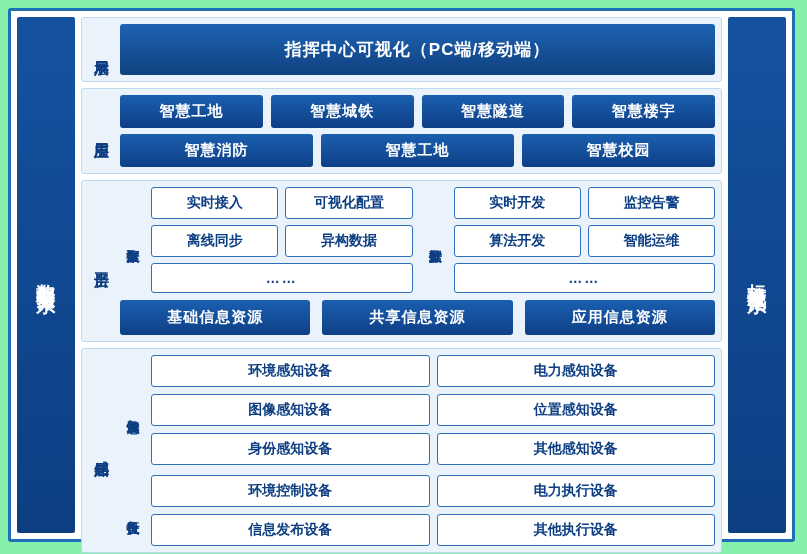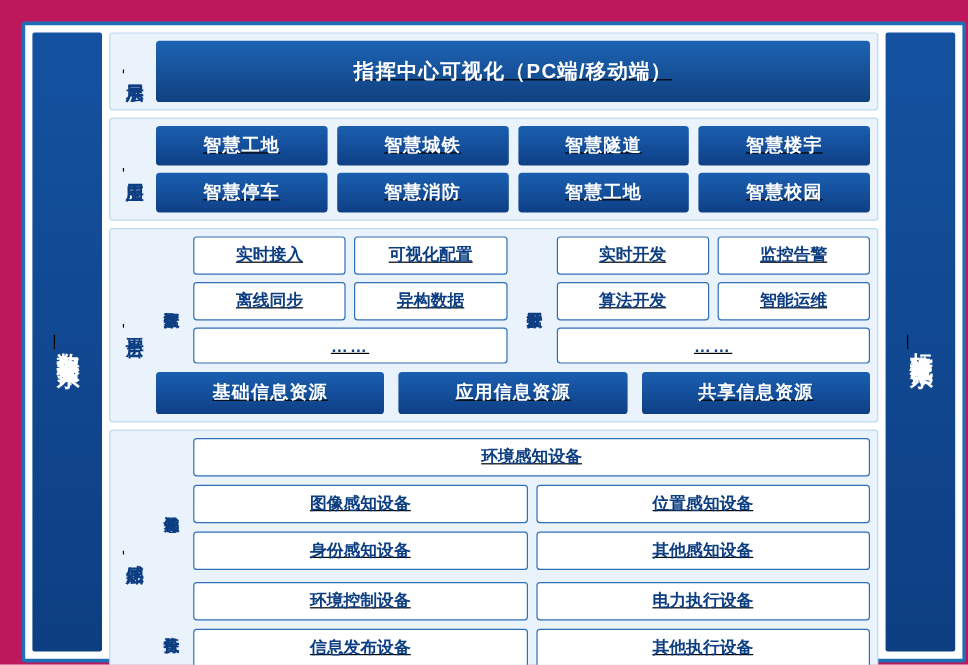--- a/index.html
+++ b/index.html
@@ -6,23 +6,22 @@
     margin: 0;
     padding: 0;
     background: #ffffff;
     font-family: "Liberation Sans", "DejaVu Sans", sans-serif;
   }
   #page {
     position: relative;
     width: 807px;
     height: 554px;
     box-sizing: border-box;
-    padding: 18px;
-    background: #be185d;
-    text-decoration: underline;
+    padding: 8px;
+    background: #86efac;
   }
   .frame {
     position: relative;
     width: 787px;
     height: 534px;
     box-sizing: border-box;
     border: 3px solid #1f6fb5;
     border-radius: 3px;
     background: #ffffff;
     display: flex;
@@ -214,21 +213,20 @@
       <div class="layer">
         <div class="layer-label">应用层</div>
         <div class="layer-body">
           <div class="row">
             <div class="chip">智慧工地</div>
             <div class="chip">智慧城铁</div>
             <div class="chip">智慧隧道</div>
             <div class="chip">智慧楼宇</div>
           </div>
           <div class="row">
-            <div class="chip">智慧停车</div>
             <div class="chip">智慧消防</div>
             <div class="chip">智慧工地</div>
             <div class="chip">智慧校园</div>
           </div>
         </div>
       </div>
 
       <div class="layer platform-layer">
         <div class="layer-label">平台层</div>
         <div class="layer-body">
@@ -264,37 +262,38 @@
                 </div>
                 <div class="cell-row">
                   <div class="wcell wide dots">……</div>
                 </div>
               </div>
             </div>
 
           </div>
           <div class="plat-bottom">
             <div class="chip">基础信息资源</div>
+            <div class="chip">共享信息资源</div>
             <div class="chip">应用信息资源</div>
-            <div class="chip">共享信息资源</div>
           </div>
         </div>
       </div>
 
 
       <div class="layer sense-layer">
         <div class="layer-label">感知层</div>
         <div class="layer-body">
           <div class="sense-row">
 
             <div class="sense-group">
               <div class="group-label">感知设备</div>
               <div class="sense-cells">
                 <div class="cell-row">
                   <div class="wcell">环境感知设备</div>
+                  <div class="wcell">电力感知设备</div>
                 </div>
                 <div class="cell-row">
                   <div class="wcell">图像感知设备</div>
                   <div class="wcell">位置感知设备</div>
                 </div>
                 <div class="cell-row">
                   <div class="wcell">身份感知设备</div>
                   <div class="wcell">其他感知设备</div>
                 </div>
               </div>

